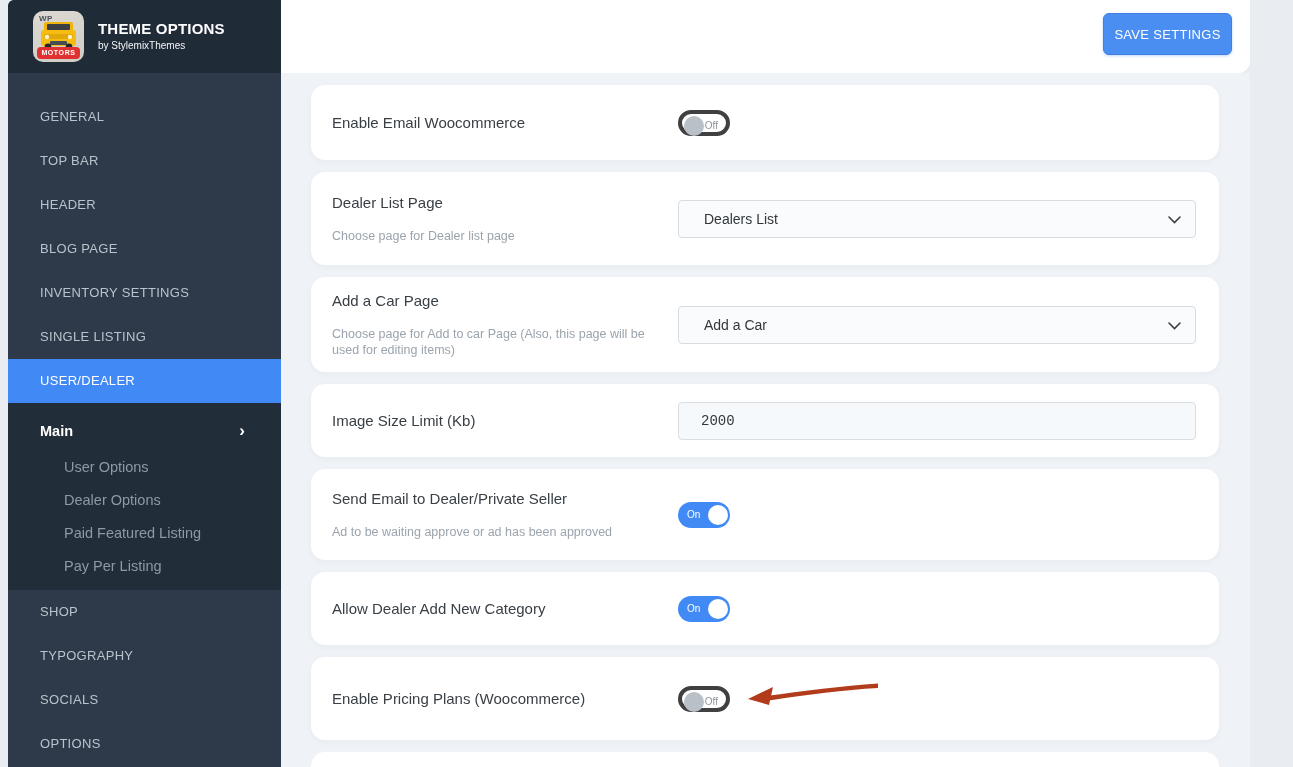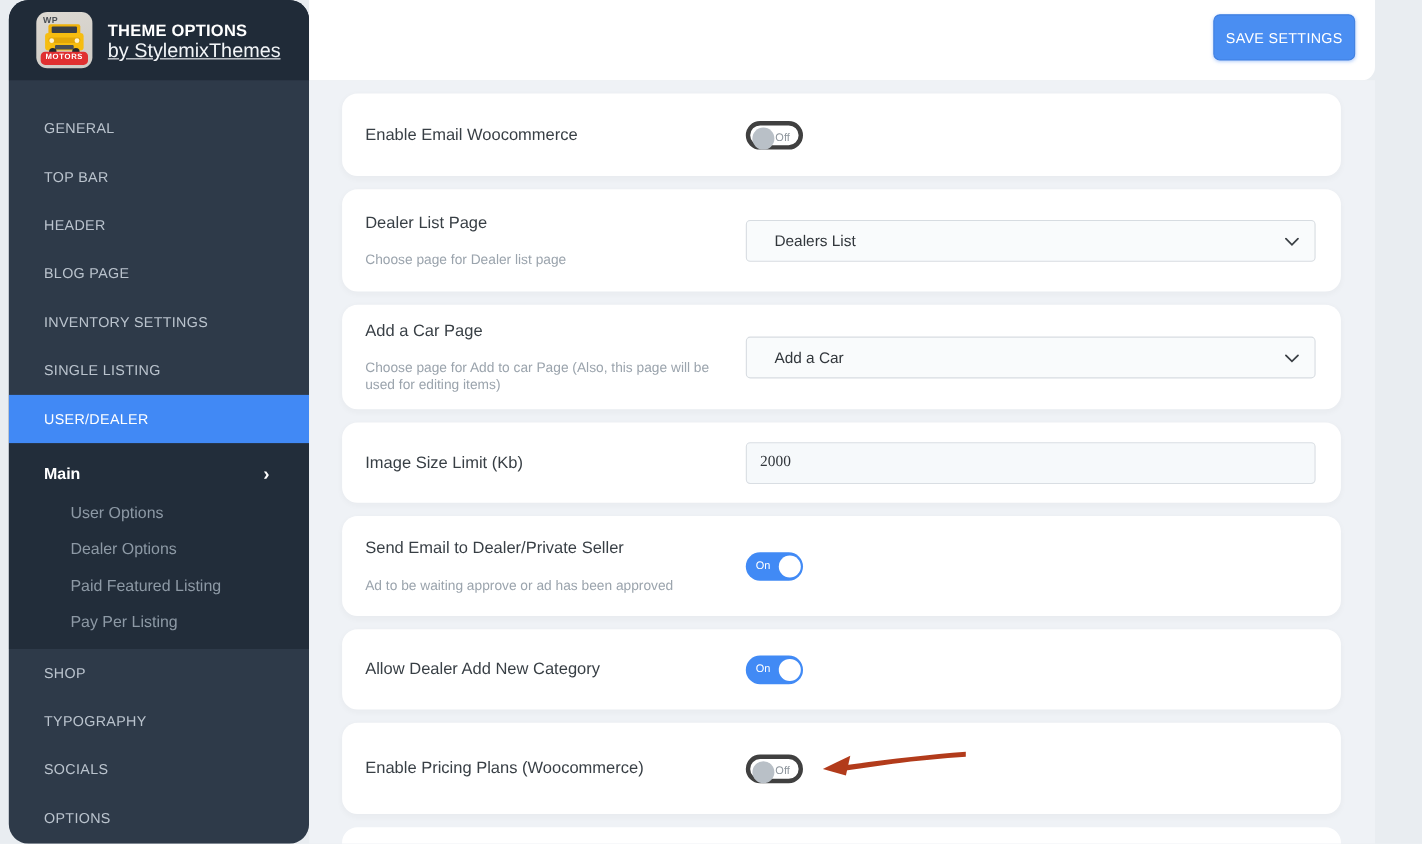--- a/index.html
+++ b/index.html
@@ -7,21 +7,21 @@
   body {
     font-family:"Liberation Sans", sans-serif;
     background:#e9edf1;
     position:relative;
   }
   .stage { position:absolute; inset:0; width:1293px; height:767px; }
 
   
   .sidebar {
     position:absolute; left:8px; top:0; width:273px; height:767px;
-    background:#2e3a49; border-top-left-radius:6px; overflow:hidden;border-radius:18px;
+    background:#2e3a49; border-top-left-radius:6px; overflow:hidden;
   }
   .logo-header {
     height:73px; background:#202b38; display:flex; align-items:center;
     padding-left:25px; border-top-left-radius:6px;
   }
   .logo-badge {
     width:51px; height:51px; border-radius:10px; position:relative;
     background:linear-gradient(160deg,#ddd9d2 0%,#cfccc6 100%);
     overflow:hidden; flex-shrink:0;
   }
@@ -30,21 +30,21 @@
     color:#4a4f55; letter-spacing:.5px;
   }
   .logo-car { position:absolute; left:3px; top:8px; }
   .logo-motors {
     position:absolute; bottom:3px; left:4px; right:4px; height:12px;
     background:#e03030; border-radius:4px; color:#fff; font-size:7px;
     font-weight:bold; text-align:center; line-height:12px; letter-spacing:.6px;
   }
   .logo-text { margin-left:14px; color:#fff; }
   .logo-title { font-size:15px; font-weight:bold; letter-spacing:.2px; line-height:19px; }
-  .logo-sub { font-size:18px; font-weight:400; color:#f2f5f8; line-height:16px;text-decoration:underline; }
+  .logo-sub { font-size:10px; font-weight:400; color:#f2f5f8; line-height:16px; }
 
   .nav-group-top { padding-top:22px; }
   .nav-item {
     height:44px; line-height:44px; padding-left:32px; font-size:13px;
     color:#bac3cd; letter-spacing:.3px; cursor:pointer; font-weight:500;
     white-space:nowrap;
   }
   .nav-item.active { background:#4189f5; color:#ffffff; }
 
   .submenu { background:#222d3a; padding:8px 0 7px; }
@@ -101,22 +101,22 @@
 
   
   .select-box {
     width:518px; height:38px; background:#f9fbfc; border:1px solid #d7dce1;
     border-radius:4px; position:relative; display:flex; align-items:center;
     padding-left:25px; font-size:14px; color:#32373c; cursor:pointer;
   }
   .select-box .chev-down { position:absolute; right:14px; top:15px; }
   .text-input {
     width:518px; height:38px; background:#f6f9fb; border:1px solid #d9dee3;
-    border-radius:4px; padding-left:12px; font-size:14px; color:#32373c;
-    font-family:Liberation Serif, serif;
+    border-radius:4px; padding-left:22px; font-size:14px; color:#32373c;
+    font-family:Liberation Mono, monospace;
   }
 
   
   .annot-arrow { position:absolute; left:437px; top:24px; pointer-events:none; }
 
   .card-sliver { width:908px; height:60px; background:#fff; border-radius:14px; }
 </style>
 </head>
 <body>
 

